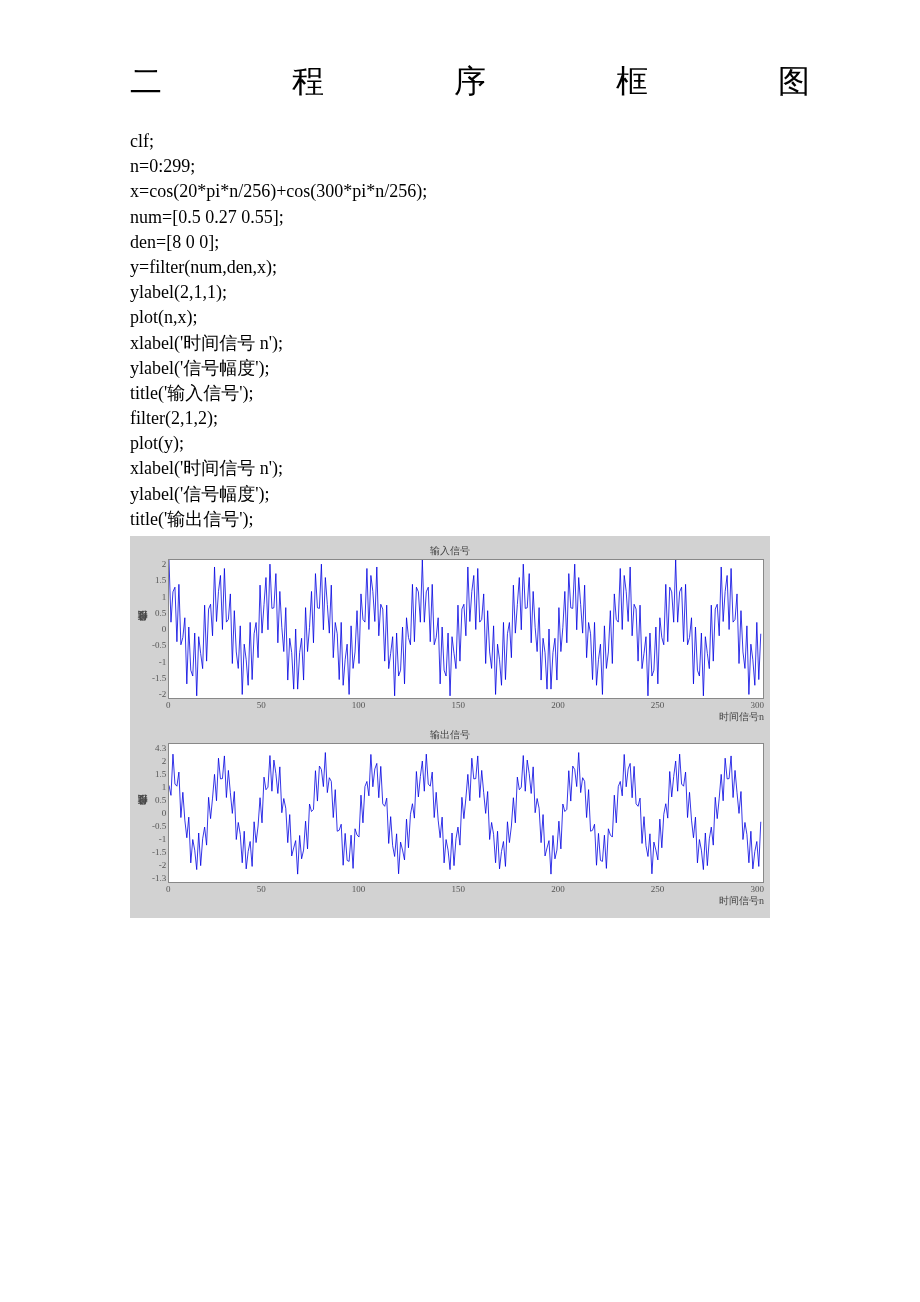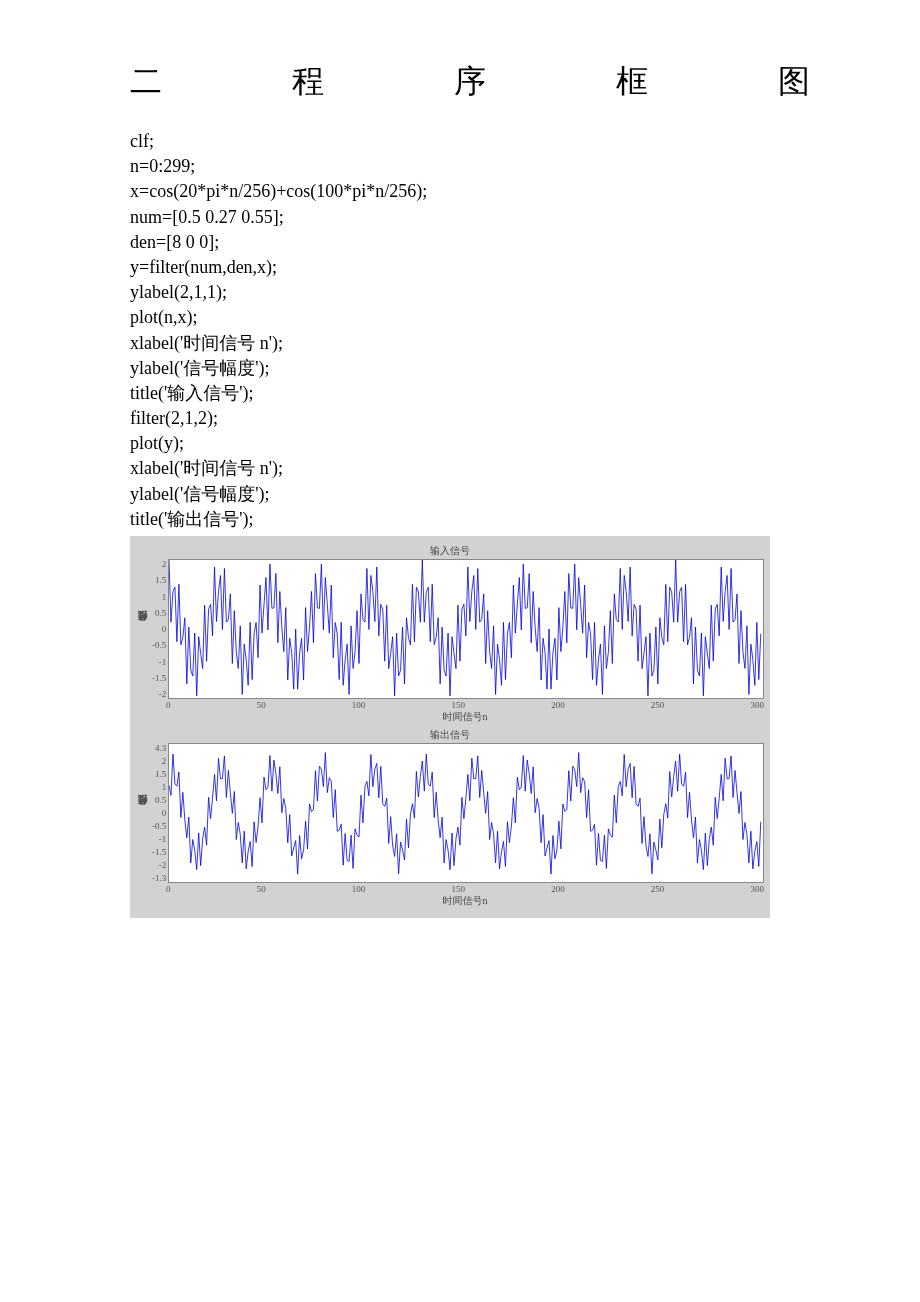--- a/index.html
+++ b/index.html
@@ -76,40 +76,40 @@
   }
   .xticks {
     display: flex;
     justify-content: space-between;
     font-size: 9px;
     color: #555;
     margin-left: 30px;
     margin-top: 1px;
   }
   .xaxis-label {
-    text-align: center;
+    text-align: right;
     font-size: 10px;
     color: #444;
     margin-left: 30px;
   }
 </style>
 </head>
 <body>
 
 <div class="heading">
   <span>二</span>
   <span>程</span>
   <span>序</span>
   <span>框</span>
   <span>图</span>
 </div>
 
 <div class="code-block"><span>clf;</span>
 <span>n=0:299;</span>
-<span>x=cos(20*pi*n/256)+cos(100*pi*n/256);</span>
+<span>x=cos(20*pi*n/256)+cos(300*pi*n/256);</span>
 <span>num=[0.5 0.27 0.55];</span>
 <span>den=[8 0 0];</span>
 <span>y=filter(num,den,x);</span>
 <span>ylabel(2,1,1);</span>
 <span>plot(n,x);</span>
 <span><span>xlabel('</span><span class="chinese">时间信号</span><span> n');</span></span>
 <span><span>ylabel('</span><span class="chinese">信号幅度</span><span>');</span></span>
 <span><span>title('</span><span class="chinese">输入信号</span><span>');</span></span>
 <span>filter(2,1,2);</span>
 <span>plot(y);</span>

